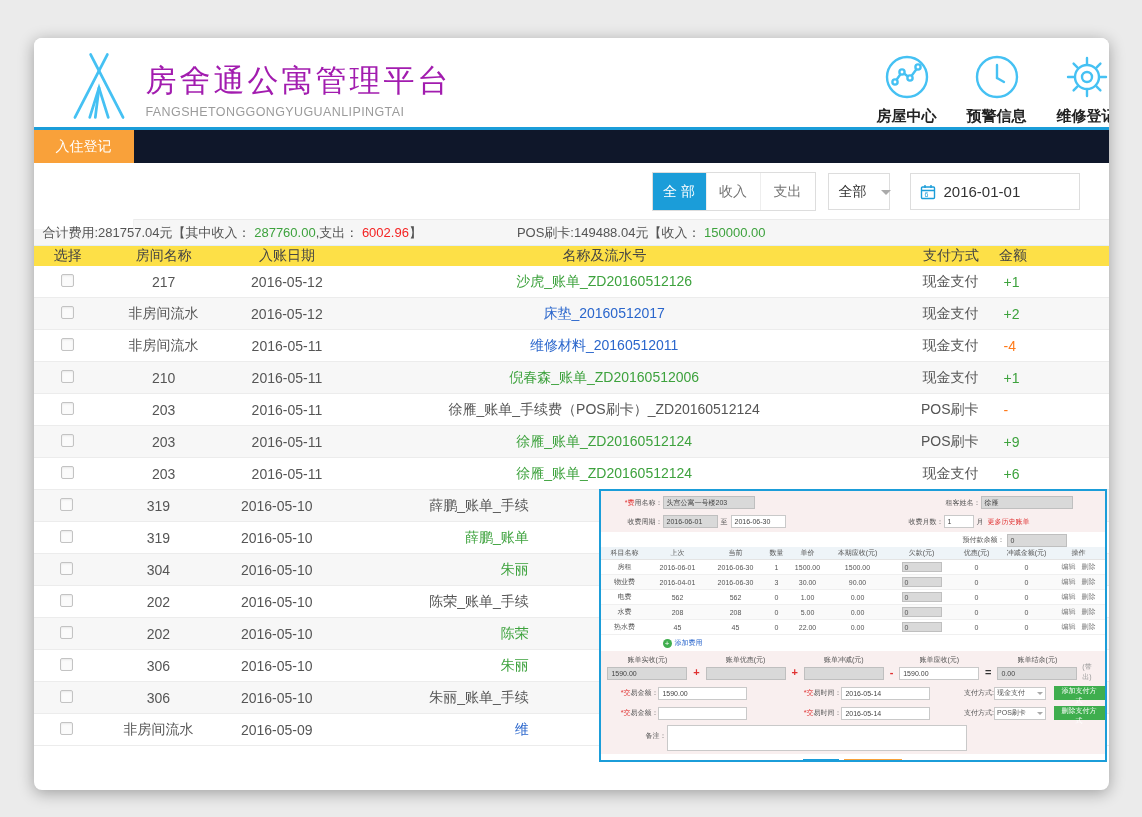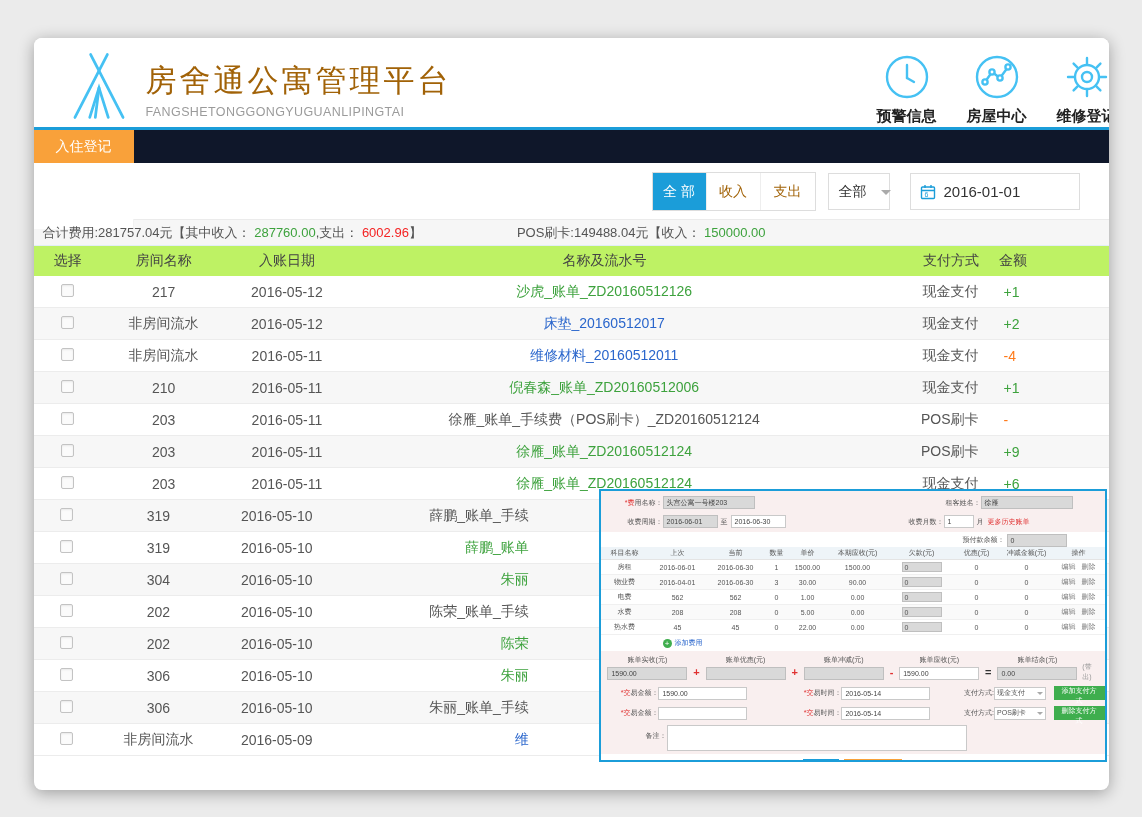--- a/index.html
+++ b/index.html
@@ -8,21 +8,21 @@
 
   .card { position:relative; width:1075px; height:752px; margin:38px auto 0 auto;
           background:#fff; border-radius:8px; box-shadow:0 3px 16px rgba(0,0,0,.33);
           overflow:hidden; }
 
   
   .header { position:relative; height:92px; border-bottom:3px solid #1b9dd9; background:#fff; }
   .logo-area { position:absolute; left:28px; top:10px; display:flex; align-items:flex-start; }
   .tent-svg { width:74px; height:76px; }
   .title-block { margin-left:10px; padding-top:12px; }
-  .app-title { font-size:31px; color:#a16207; letter-spacing:3px; font-weight:400; }
+  .app-title { font-size:31px; color:#a21caf; letter-spacing:3px; font-weight:400; }
   .app-sub { font-size:12.5px; color:#9b9b9b; margin-top:3px; letter-spacing:.4px; }
   .header-icons { position:absolute; top:16px; left:828px; display:flex; }
   .nav-item { width:90px; text-align:center; cursor:pointer; }
   .nav-item svg { width:46px; height:46px; }
   .nav-label { font-size:15px; color:#222; font-weight:bold; margin-top:3px; white-space:nowrap; }
 
   
   .tabs { display:flex; height:33px; background:#0f172a;flex-direction:column; }
   .tab { width:100px; line-height:33px; text-align:center; font-size:14px; cursor:pointer; }
   .tab.orange { background:#f9a13a; color:#fff; }
@@ -34,40 +34,40 @@
   .select-box { height:37px; border:1px solid #ddd; background:#fff; display:flex; align-items:center;
                 padding:0 10px; font-size:14px; color:#333; cursor:pointer; }
   .caret { width:0; height:0; border:5px solid transparent; border-top-color:#aaa; margin-left:14px; margin-top:6px; }
   .room-input { width:112px; height:37px; border:1px solid #ddd; padding:0 10px; font-size:14px; color:#333; margin-left:8px; }
   .room-input::placeholder { color:#bbb; }
   .btn-blue { height:38px; background:#1b9dd9; color:#fff; border:none; font-size:14px;
               padding:0 21px; margin-left:8px; cursor:pointer; }
   .filter-right { position:absolute; left:618px; top:9px; display:flex; align-items:center; white-space:nowrap; }
   .seg { display:flex; border:1px solid #ddd; }
   .seg-item { width:54px; height:37px; line-height:37px; text-align:center; font-size:14px;
-              color:#a16207; background:#fff; border-right:1px solid #eee; cursor:pointer; }
+              color:#737373; background:#fff; border-right:1px solid #eee; cursor:pointer; }
   .seg-item:last-child { border-right:none; }
   .seg-item.active { background:#1b9dd9; color:#fff; }
   .cat-select { margin-left:12px; width:62px; justify-content:space-between; }
   .date-box { margin-left:20px; width:170px; height:37px; border:1px solid #ddd; display:flex;
               align-items:center; padding:0 9px; font-size:15px; color:#333; cursor:pointer; }
   .date-box svg { width:16px; height:16px; margin-right:8px; }
 
   
   .summary-bar { height:27px; background:#f6f6f6; border-top:1px solid #ebebeb; border-bottom:1px solid #e2eef5;
                  display:flex; align-items:center; font-size:13px; color:#555; padding-left:9px;
                  white-space:nowrap; overflow:hidden; }
   .sum-group:nth-child(2) { margin-left:95px; }
   .sum-group:nth-child(3) { margin-left:10px; }
   .c-green { color:#3da23d; }
   .c-red { color:#f42222; }
 
   
   .table-area { position:relative; }
-  .thead { display:flex; height:30px; background:#bef264; align-items:center; font-size:14px; color:#444; }
+  .thead { display:flex; height:20px; background:#fde047; align-items:center; font-size:14px; color:#444; }
   .tr { display:flex; height:32px; align-items:center; font-size:14px; color:#555;
         border-bottom:1px solid #ececec; background:#fff; }
   .tr.alt { background:#f7f7f7; }
   .td, .th { overflow:hidden; white-space:nowrap; }
   .col-sel  { width:75px;  text-align:center; }
   .col-room { width:135px; text-align:center; }
   .col-date { width:135px; text-align:center; }
   .col-name { width:560px; text-align:center; }
   .col-name.covered { text-align:right; padding-right:340px; }
   .col-pay  { width:130px; text-align:right; }
@@ -146,40 +146,40 @@
         </g>
       </svg>
       <div class="title-block">
         <div class="app-title">房舍通公寓管理平台</div>
         <div class="app-sub">FANGSHETONGGONGYUGUANLIPINGTAI</div>
       </div>
     </div>
     <div class="header-icons">
       <div class="nav-item">
         <svg viewBox="0 0 46 46">
-          <g stroke="#45c1f3" stroke-width="2.4" fill="none" stroke-linecap="round">
-            <circle cx="23" cy="23" r="20"></circle>
-            <line x1="23" y1="11" x2="23" y2="24"></line>
-            <line x1="23" y1="24" x2="30" y2="28"></line>
-          </g>
-        </svg>
-        <div class="nav-label">预警信息</div>
-      </div>
-      <div class="nav-item">
-        <svg viewBox="0 0 46 46">
           <g stroke="#45c1f3" stroke-width="2.4" fill="none">
             <circle cx="23" cy="23" r="20"></circle>
             <polyline points="11,28 18,18 26,24 34,13"></polyline>
             <circle cx="11" cy="28" r="2.6" fill="#fff"></circle>
             <circle cx="18" cy="18" r="2.6" fill="#fff"></circle>
             <circle cx="26" cy="24" r="2.6" fill="#fff"></circle>
             <circle cx="34" cy="13" r="2.6" fill="#fff"></circle>
           </g>
         </svg>
         <div class="nav-label">房屋中心</div>
+      </div>
+      <div class="nav-item">
+        <svg viewBox="0 0 46 46">
+          <g stroke="#45c1f3" stroke-width="2.4" fill="none" stroke-linecap="round">
+            <circle cx="23" cy="23" r="20"></circle>
+            <line x1="23" y1="11" x2="23" y2="24"></line>
+            <line x1="23" y1="24" x2="30" y2="28"></line>
+          </g>
+        </svg>
+        <div class="nav-label">预警信息</div>
       </div>
       <div class="nav-item">
         <svg viewBox="0 0 46 46">
           <g stroke="#45c1f3" stroke-width="2.4" fill="none" stroke-linecap="round">
             <circle cx="23" cy="23" r="12"></circle>
             <circle cx="23" cy="23" r="5"></circle>
             <line x1="23" y1="4" x2="23" y2="10"></line>
             <line x1="23" y1="36" x2="23" y2="42"></line>
             <line x1="4" y1="23" x2="10" y2="23"></line>
             <line x1="36" y1="23" x2="42" y2="23"></line>

